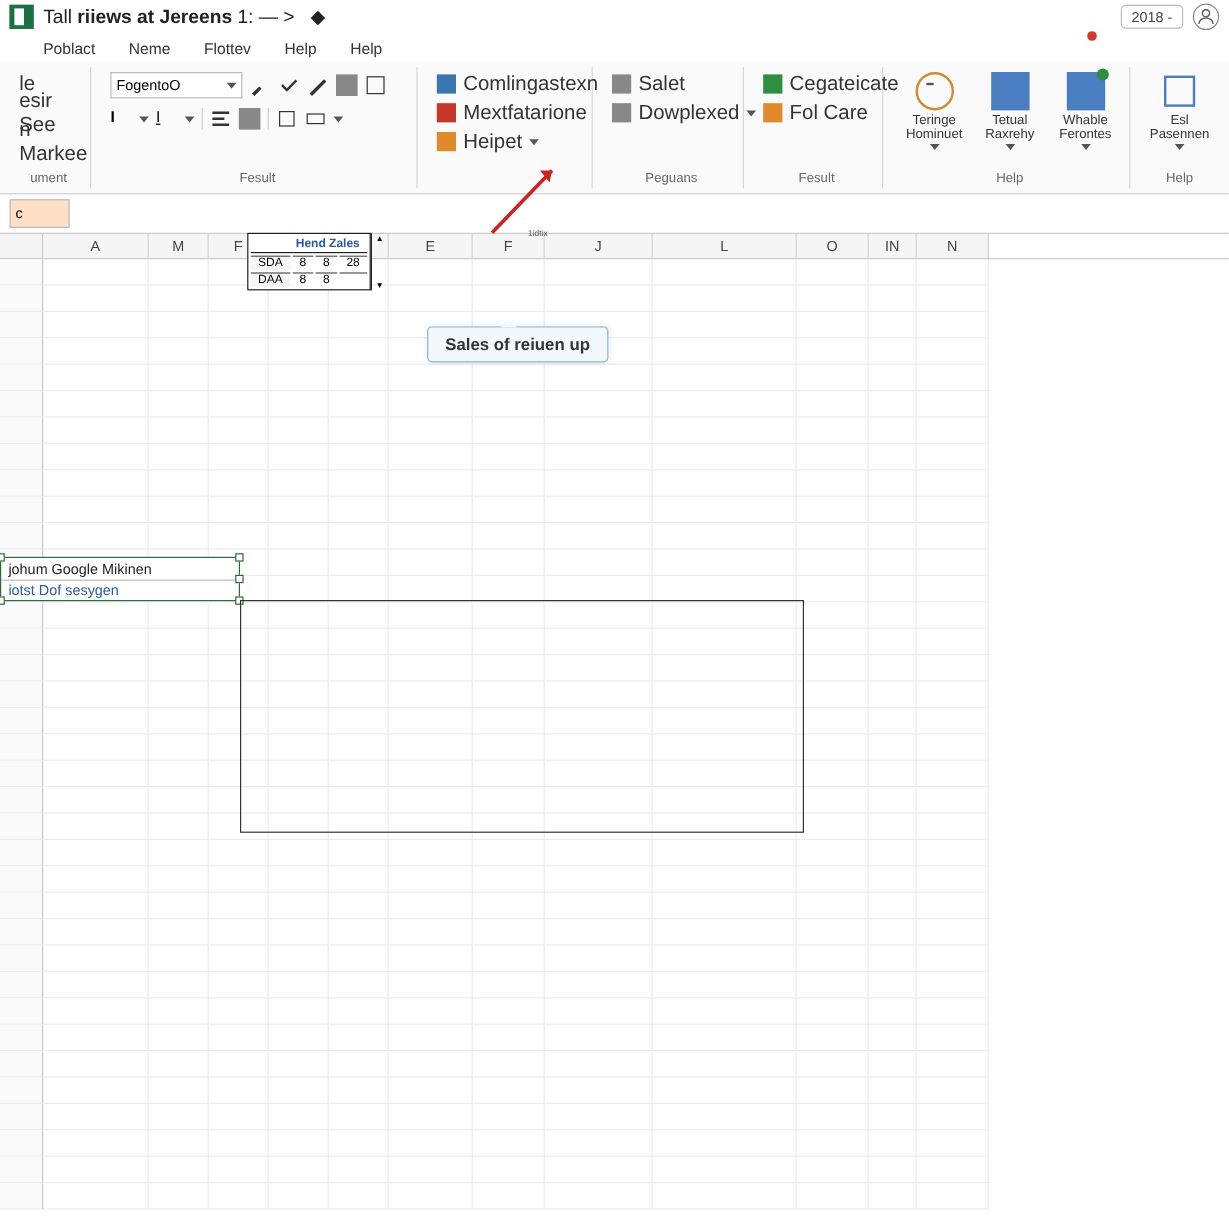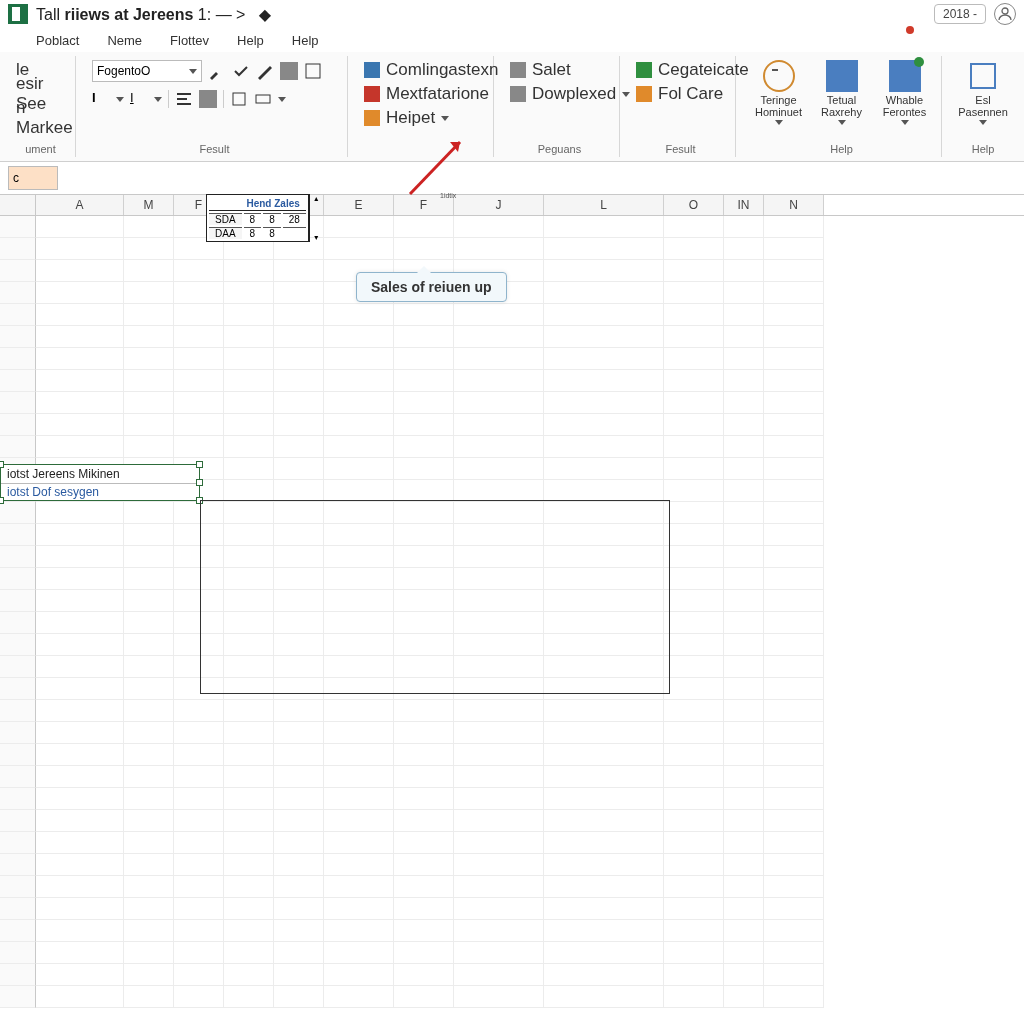--- a/index.html
+++ b/index.html
@@ -855,21 +855,21 @@
 
   <svg class="overlay arrow" style="left:390px; top:-56px">
     <line x1="70" y1="4" x2="20" y2="56"></line>
     <polygon points="70,4 60,4 68,14"></polygon>
   </svg>
 
   <div class="overlay tooltip" style="left:356px; top:78px">Sales of reiuen up</div>
 
 
   <div class="overlay card sel" style="left:0; top:270px; width:200px">
-    <div class="t">iotst Jereens Mikinen</div>
+    <div class="t">johum Google Mikinen</div>
     <div class="s">iotst Dof sesygen</div>
     <span class="handle" style="top:-4px;left:-4px"></span>
       <span class="handle" style="top:-4px;right:-4px"></span>
     <span class="handle" style="bottom:-4px;left:-4px"></span>
       <span class="handle" style="bottom:-4px;right:-4px"></span>
     <span class="handle" style="top:50%;right:-4px;margin-top:-4px"></span>
   </div>
 
   <div class="overlay bigbox" style="left:200px; top:306px; width:470px; height:194px"></div>
 

